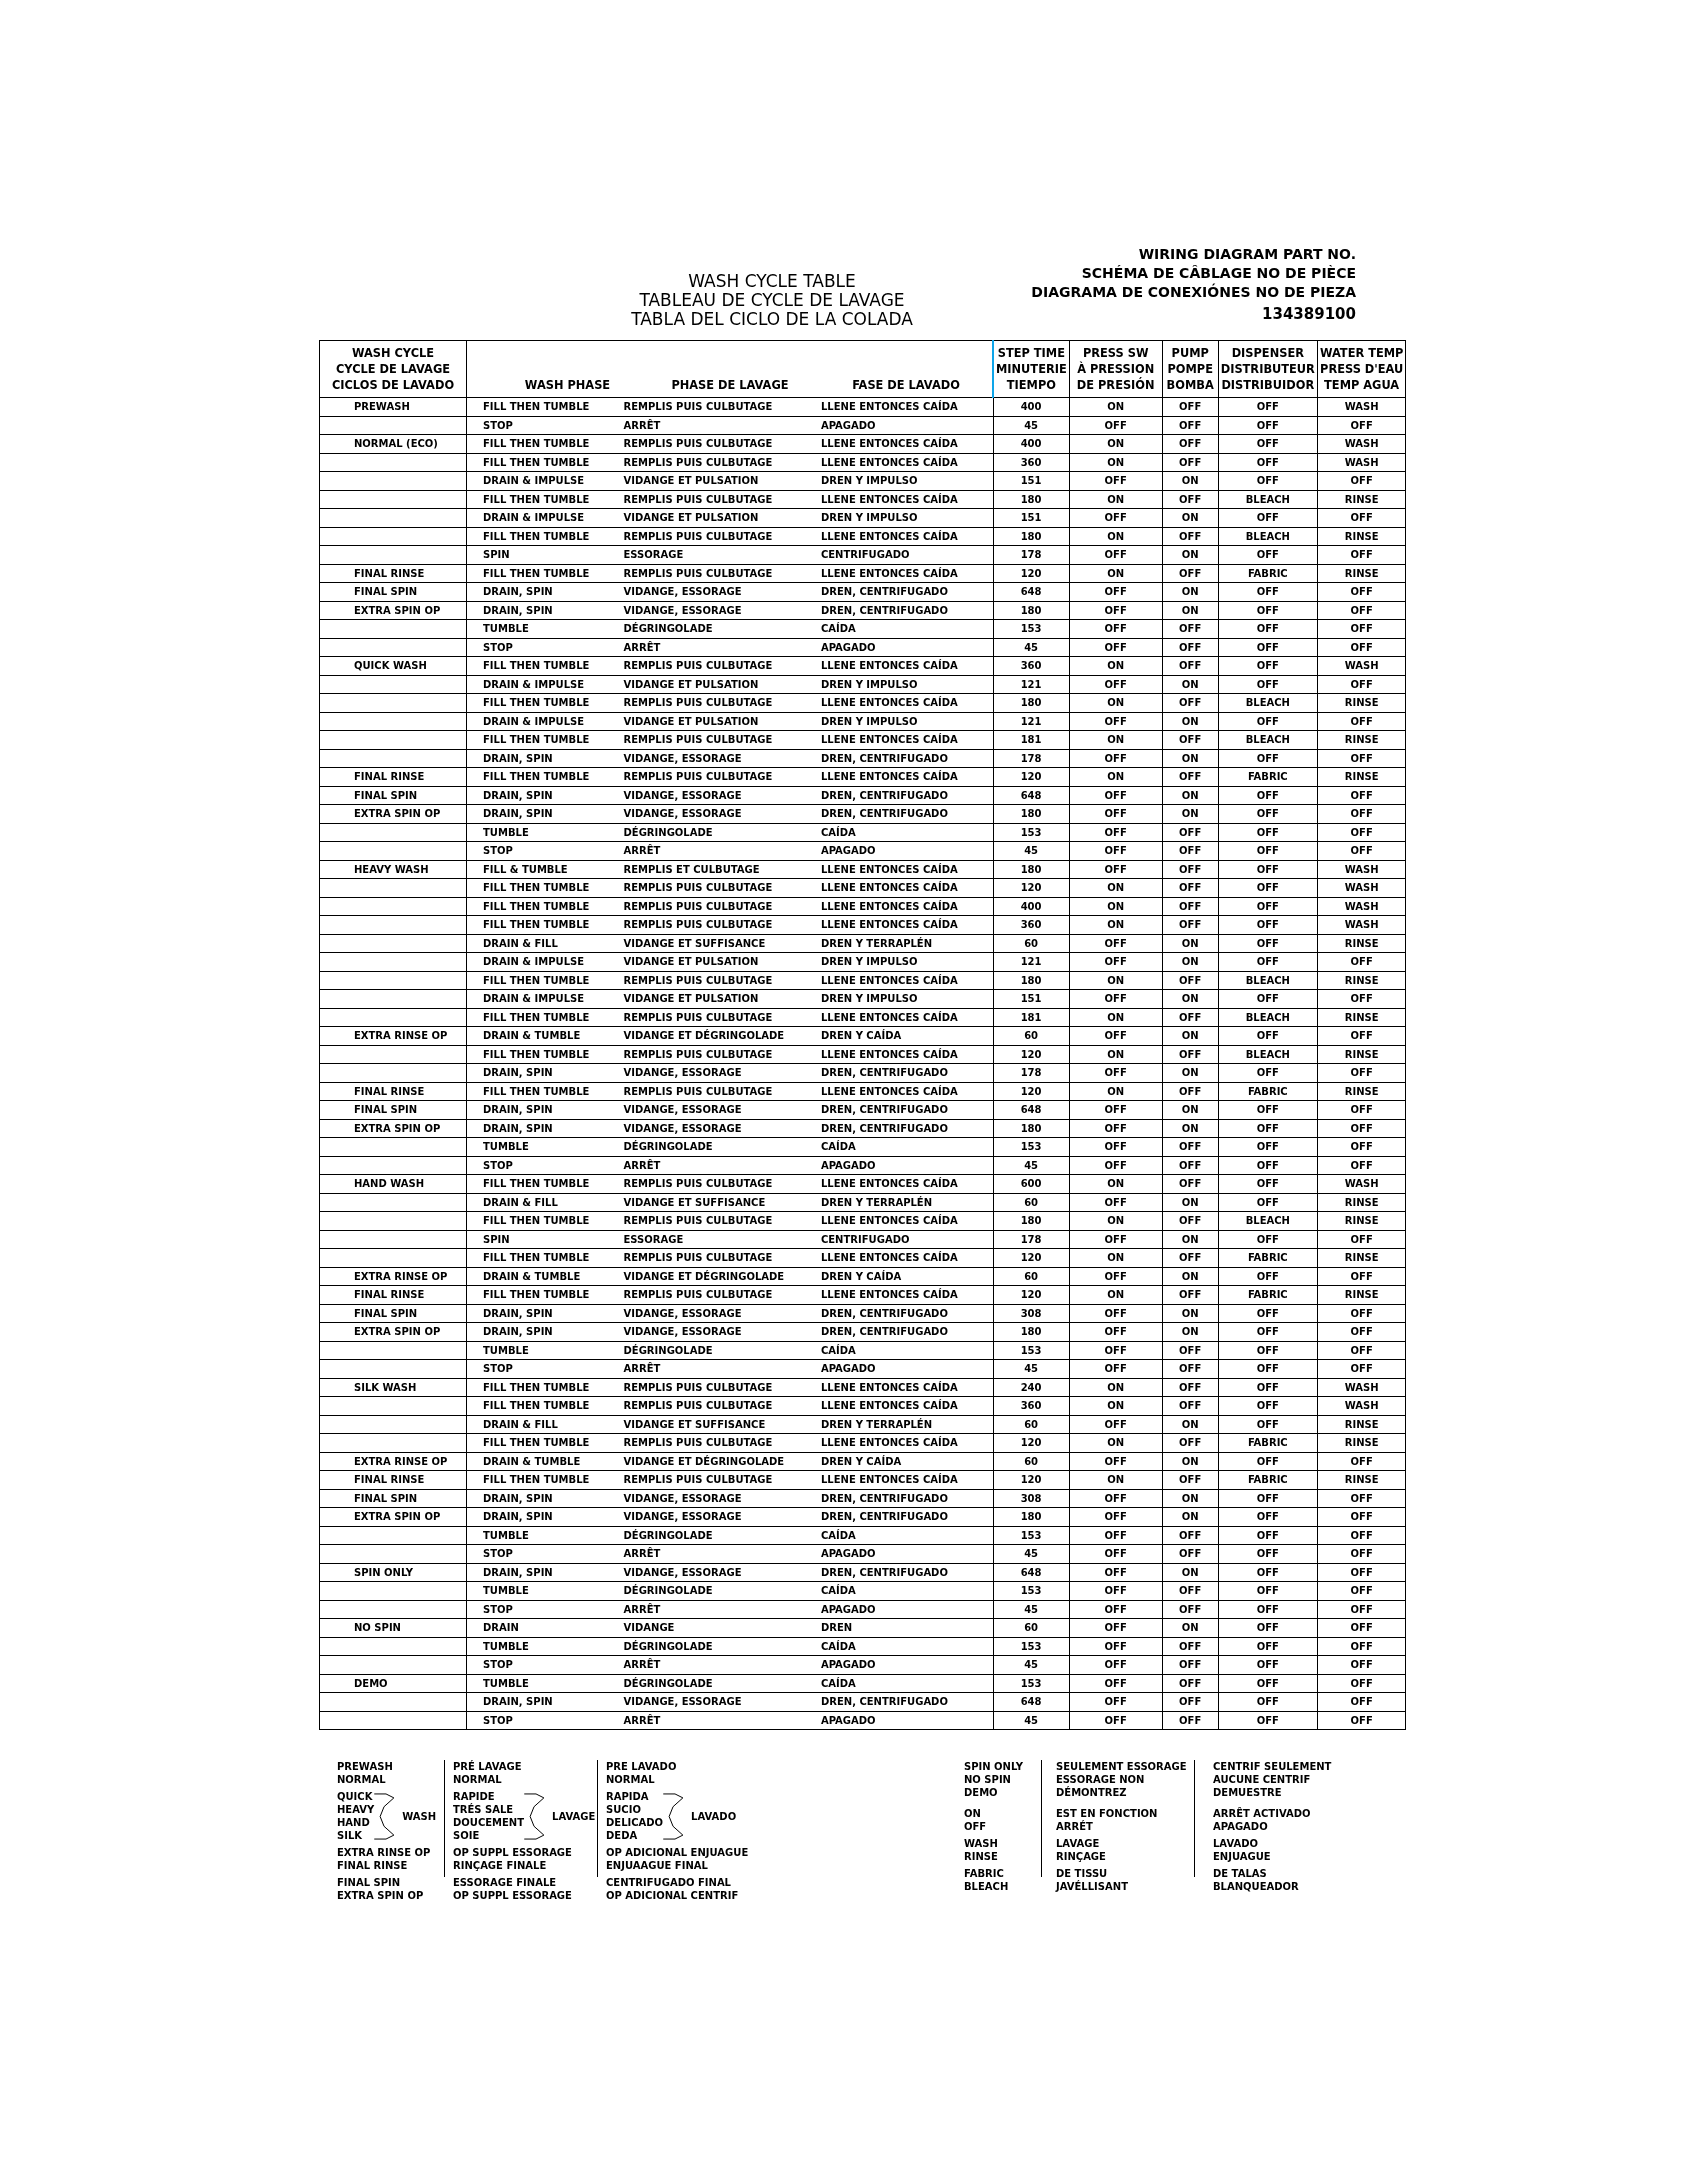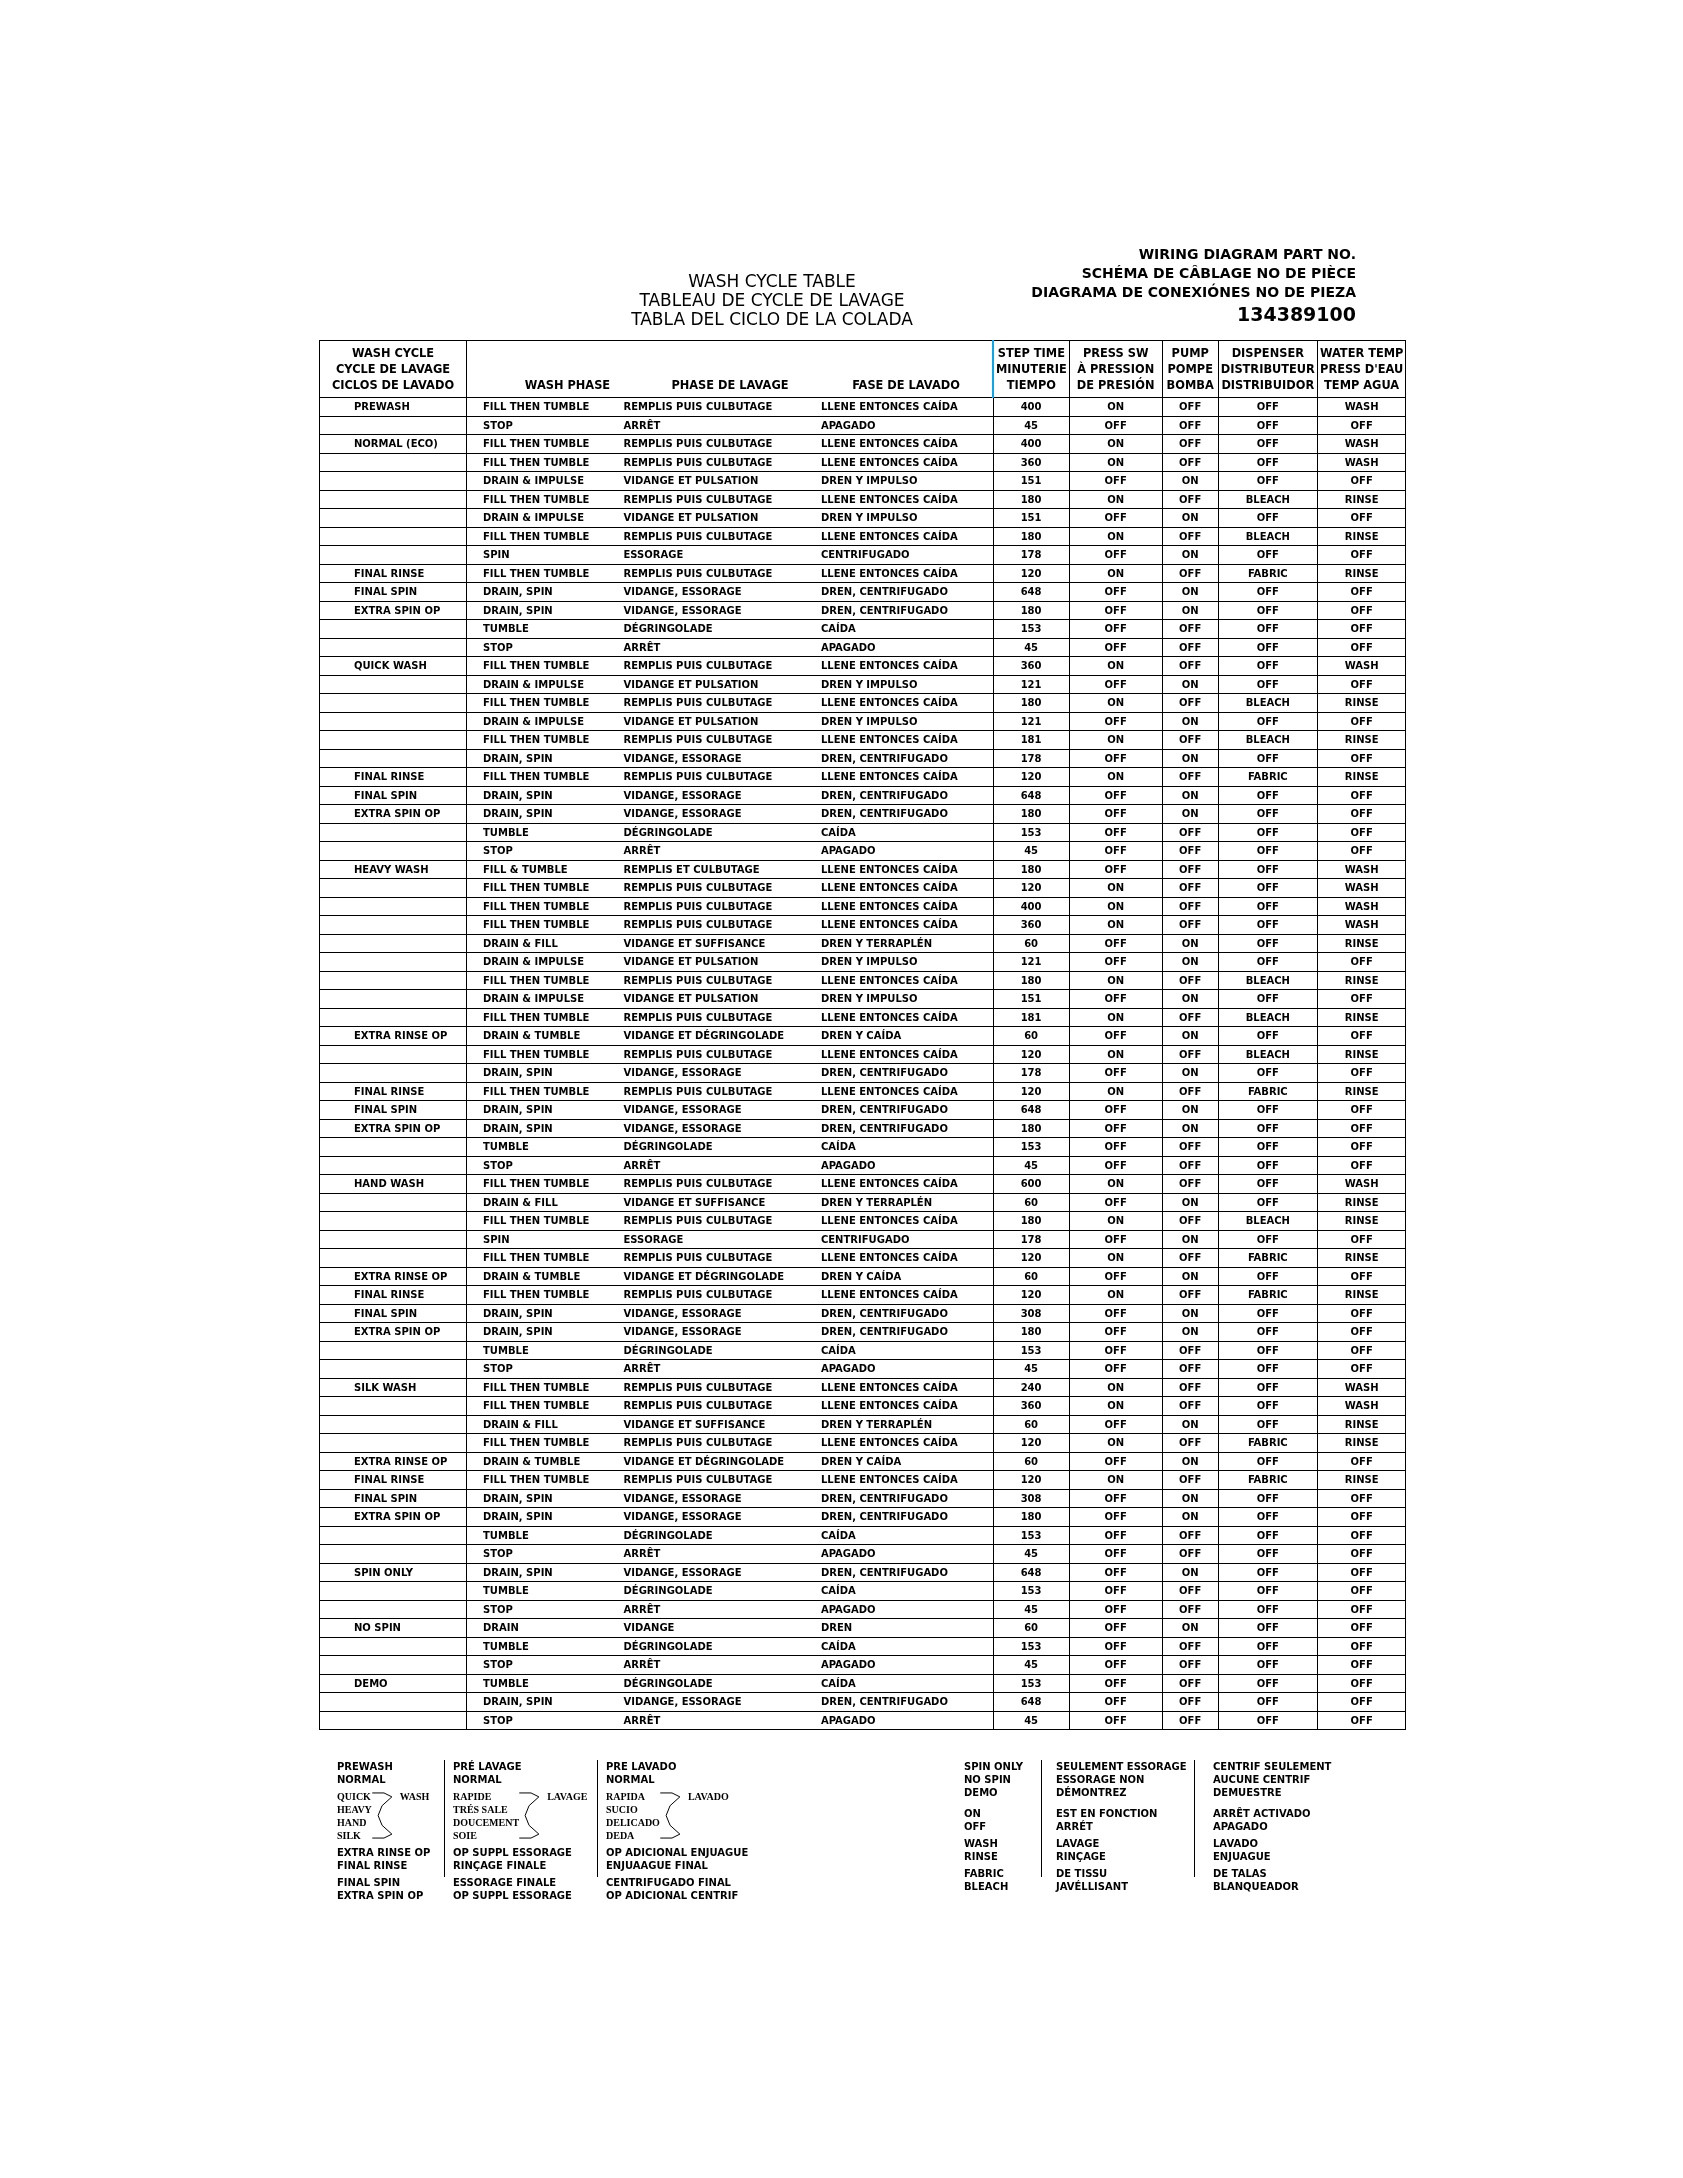--- a/index.html
+++ b/index.html
@@ -2,37 +2,37 @@
 <html><head>
   <meta charset="utf-8">
   <style>
     html, body { margin: 0; padding: 0; background: #ffffff; }
     body { width: 1683px; height: 2178px; position: relative; overflow: hidden;
            font-family: "DejaVu Sans Mono", "Liberation Mono", monospace; color: #000; }
     .title-block { position: absolute; left: 594px; top: 272px; width: 356px; text-align: center;
                    font-family: "DejaVu Sans", sans-serif; font-size: 17px; line-height: 19px; }
     .part-block { position: absolute; right: 327px; top: 245px; text-align: right;
                   font-family: "DejaVu Sans", sans-serif; font-size: 14px; line-height: 19px; font-weight: bold; }
-    .part-block .part-no { font-size: 19px; line-height: 24px; }
+    .part-block .part-no { font-size: 15px; line-height: 24px; }
     table.cycle { position: absolute; left: 319px; top: 340px; border-collapse: collapse;
                   font-family: "DejaVu Sans", sans-serif; font-size: 10px; font-weight: bold; table-layout: fixed; padding-left: 16px; }
     table.cycle td, table.cycle th { border: 1px solid #000; padding: 0 4px; height: 17.5px; white-space: nowrap; overflow: hidden; }
     table.cycle th { font-size: 11.4px; font-weight: bold; line-height: 16px; height: 56px; vertical-align: middle; padding: 0 2px; }
     table.cycle td.phase { border-left: none; border-right: none; padding-left: 16px; }
     table.cycle td.phase.first { border-left: 1px solid #000; }
     table.cycle td.phase.last { border-right: 1px solid #000; }
     table.cycle td.cycle-name { padding-left: 34px; }
     table.cycle td.c { text-align: center; }
     table.cycle th.phases { border-left: 1px solid #000; border-right: 2px solid #0ea5e9; padding: 0; vertical-align: bottom; margin-left: 16px; }
     .ph-head { display: flex; padding-bottom: 4px; }
     .ph-head span { display: block; }
     .legend { position: absolute; top: 1760px; font-family: "DejaVu Sans", sans-serif; font-size: 10px; font-weight: bold; line-height: 13px; }
     .legend .grp { margin-bottom: 4px; }
     .legend .vline { position: absolute; top: 0; width: 1px; height: 117px; background: #000; }
-    .brace-row { display: flex; align-items: flex-start; font-family: Liberation Serif, serif; }
+    .brace-row { display: flex; align-items: center; }
     .brace-row .names { }
     .brace-row .brace { width: 26px; height: 51px; }
     .brace-row .word { margin-left: 2px; }
   </style>
 </head>
 <body>
 
 <div class="title-block">
   <div>WASH CYCLE TABLE</div>
   <div>TABLEAU DE CYCLE DE LAVAGE</div>

